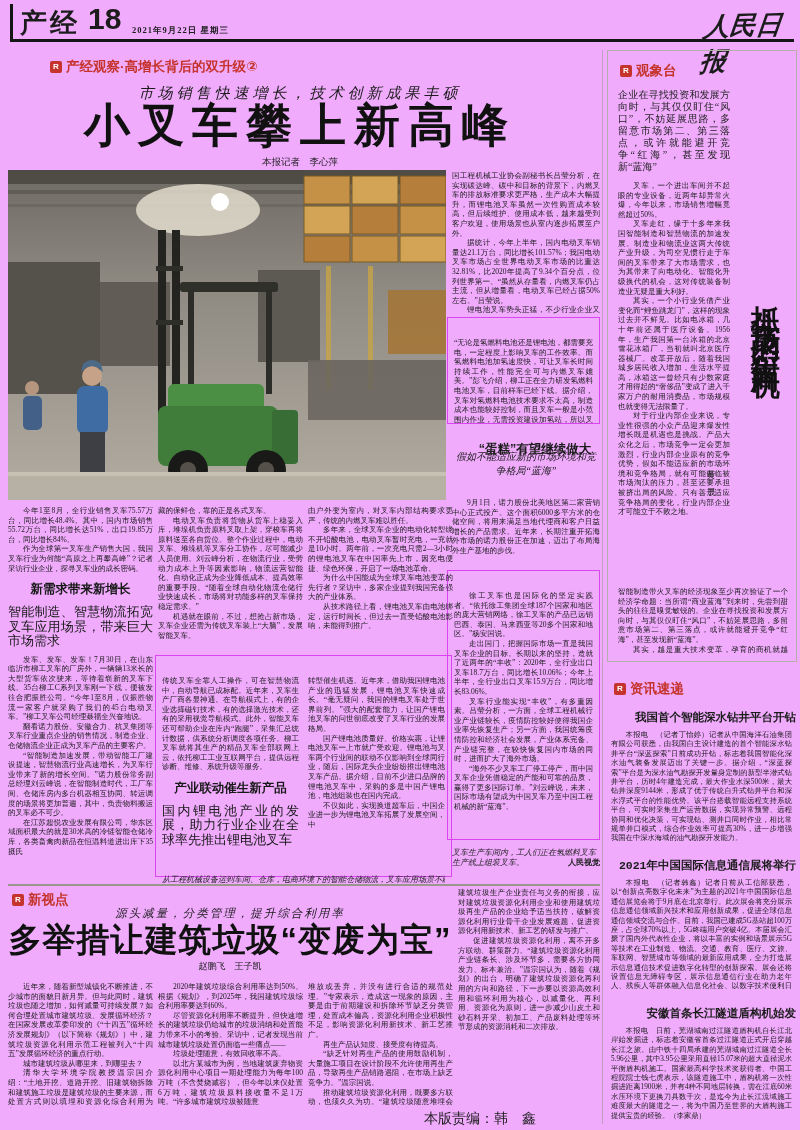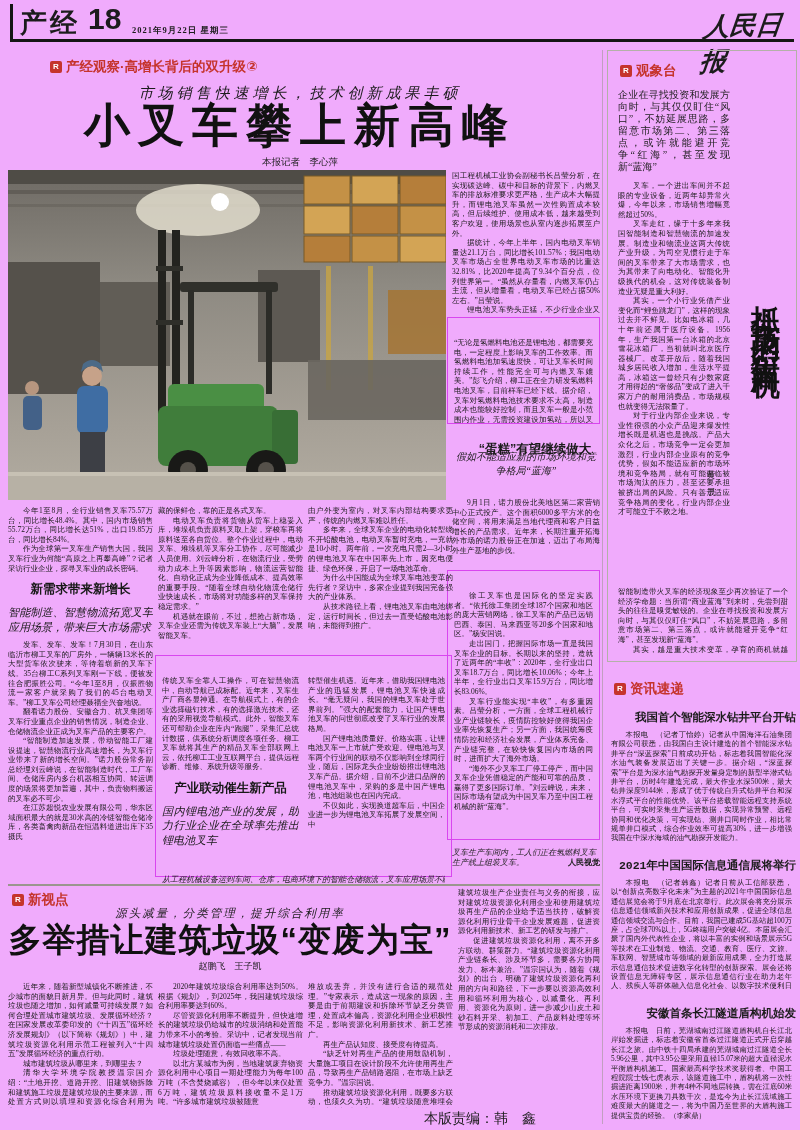--- a/index.html
+++ b/index.html
@@ -6,21 +6,21 @@
   .page{position:relative;width:800px;height:1130px;margin:0 auto;background:#f0abfc;
         font-family:"Liberation Serif","DejaVu Serif",serif;color:#1c1c1c;overflow:hidden;}
   .abs{position:absolute;}
   
   .t{font-size:7.5px;line-height:9.6px;text-align:justify;overflow:hidden;color:#191919;}
   .t p{margin:0;text-indent:2em;}
   .t p.cont{text-indent:0;}
   .t8{font-size:7.3px;line-height:9.4px;}
   .sub{font-weight:bold;font-size:12.5px;line-height:15px;text-align:center;text-indent:0;
        margin:9px 0 5px;font-family:"Liberation Sans","DejaVu Sans",sans-serif;}
-  .kick{font-size:11px;line-height:14.5px;font-style:italic;margin:8px 0 6px;text-align:justify;}
+  .kick{font-size:13px;line-height:14.5px;margin:8px 0 6px;text-align:justify;}
   .kick2{font-size:10px;line-height:13.5px;font-style:italic;text-align:center;margin:0 0 4px;}
   .redbox{border:1px solid #d946ef;padding:20px 6px;box-sizing:border-box;}
   .tagrow{display:flex;align-items:center;gap:4px;font-family:"Liberation Sans","DejaVu Sans",sans-serif;
           font-weight:bold;color:#c5342c;font-size:13.5px;}
   .tagicon{width:12px;height:12px;background:#c5342c;color:#fff;font-size:8px;line-height:12px;
            text-align:center;border-radius:2px;flex:0 0 auto;font-weight:bold;}
   .hl{font-family:"Liberation Sans","DejaVu Sans",sans-serif;font-weight:900;text-align:center;color:#111;}
   .ctr{text-align:center;}
   .vert{writing-mode:vertical-rl;}
   .rule{background:#151515;}

